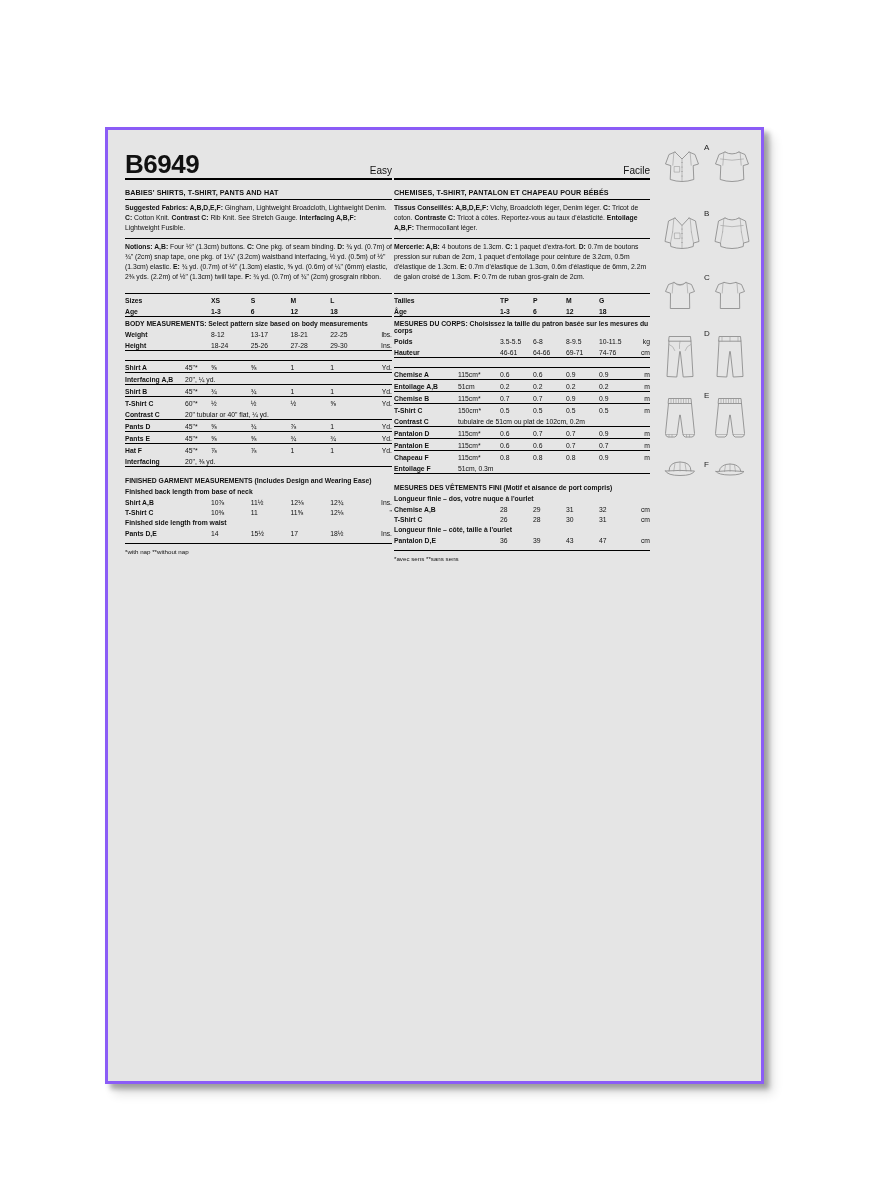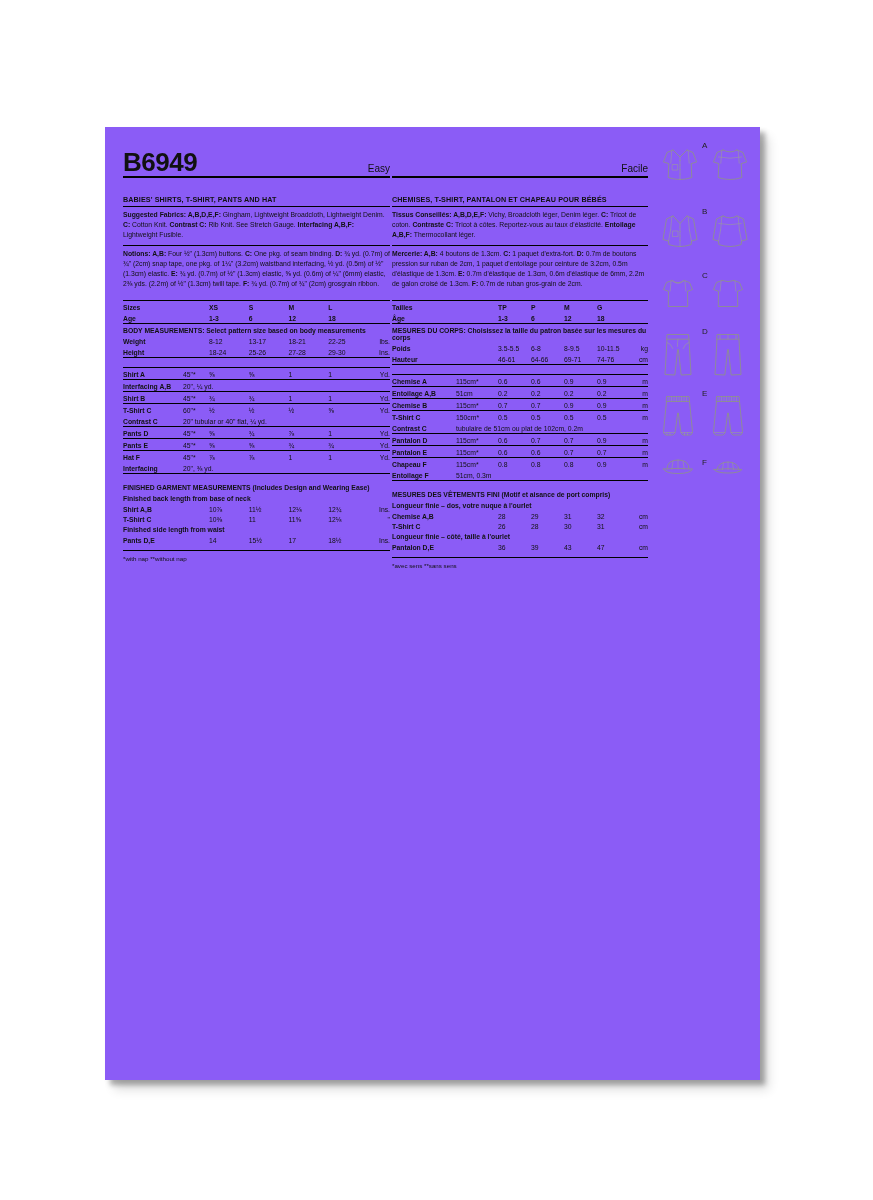--- a/index.html
+++ b/index.html
@@ -3,34 +3,34 @@
 <meta charset="utf-8">
 <style>
   html,body{margin:0;padding:0;}
   body{
     width:873px;height:1200px;position:relative;background:#ffffff;
     font-family:"Liberation Sans","DejaVu Sans",sans-serif;color:#111;
     overflow:hidden;
   }
   .sheet{
     position:absolute;left:105px;top:127px;width:653px;height:951px;
-    background:#8b5cf6;border:1px solid #8b5cf6;
+    background:#e5e5e5;border:3px solid #8b5cf6;
     box-shadow:5px 5px 5px rgba(0,0,0,.30), 9px 10px 10px rgba(0,0,0,.12);
   }
   .col{position:absolute;top:18px;}
   .col-en{left:17px;width:267px;}
   .col-fr{left:286px;width:256px;}
   
   .hdr{display:flex;justify-content:space-between;align-items:flex-end;
        border-bottom:2px solid #000;padding-bottom:2px;height:28px;}
   .hdr-fr{justify-content:flex-end;}
   .code{font-size:26px;font-weight:700;letter-spacing:-.5px;line-height:.9;}
   .diff{font-size:10px;line-height:1;}
   .sec-title{font-size:7.2px;font-weight:700;letter-spacing:.1px;
-       border-bottom:1px solid #000;padding:17px 0 2px;}
+       border-bottom:1px solid #000;padding:8px 0 2px;}
   .para{font-size:6.8px;line-height:1.5;margin:0;padding:3px 0 4px;}
   .para b{font-weight:700;}
   .para.rule{border-bottom:1px solid #000;}
   
   .tbl{margin-top:8px;}
   .tbl-sz{border-top:1.4px solid #000;border-bottom:1.4px solid #000;margin-top:7px;}
   .tbl-fab{border-top:1.4px solid #000;border-bottom:1.4px solid #000;margin-top:9px;}
   .trow{display:grid;align-items:baseline;font-size:6.8px;padding:2.5px 0 1.5px;}
   .col-en .trow{grid-template-columns:60px 26px 1fr 1fr 1fr 1fr 22px;}
   .col-fr .trow{grid-template-columns:64px 42px 1fr 1fr 1fr 1fr 18px;}

